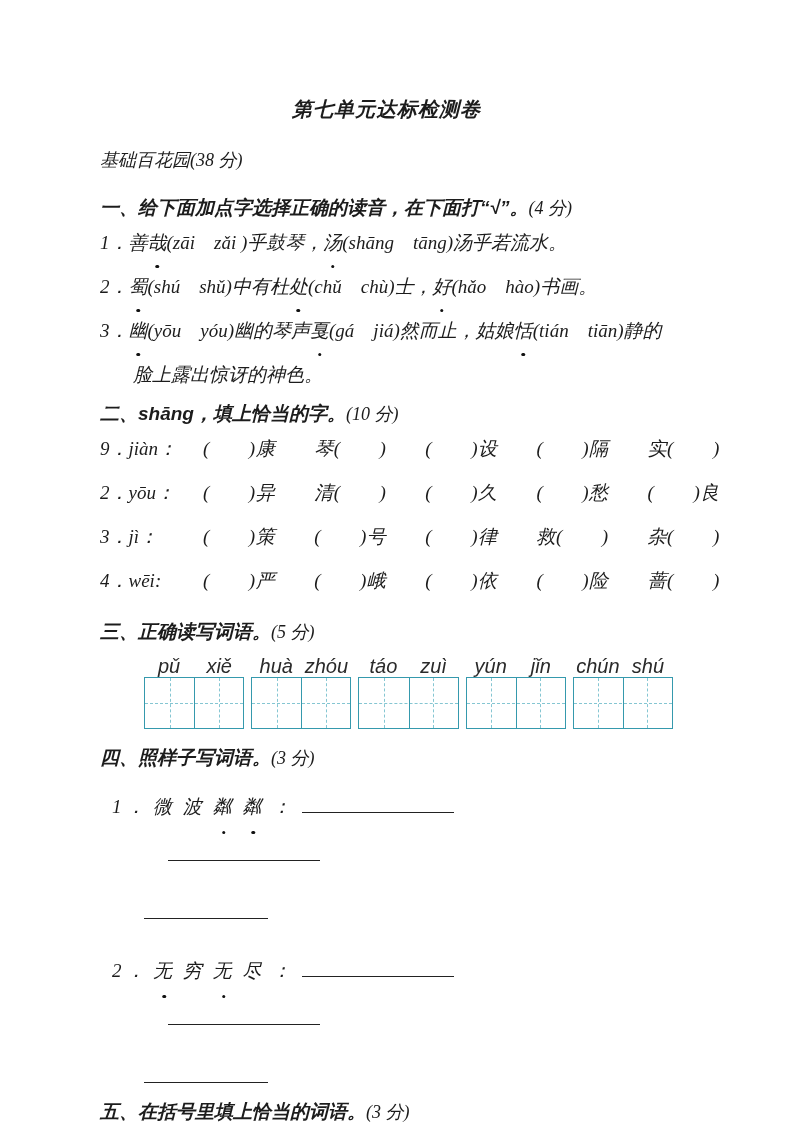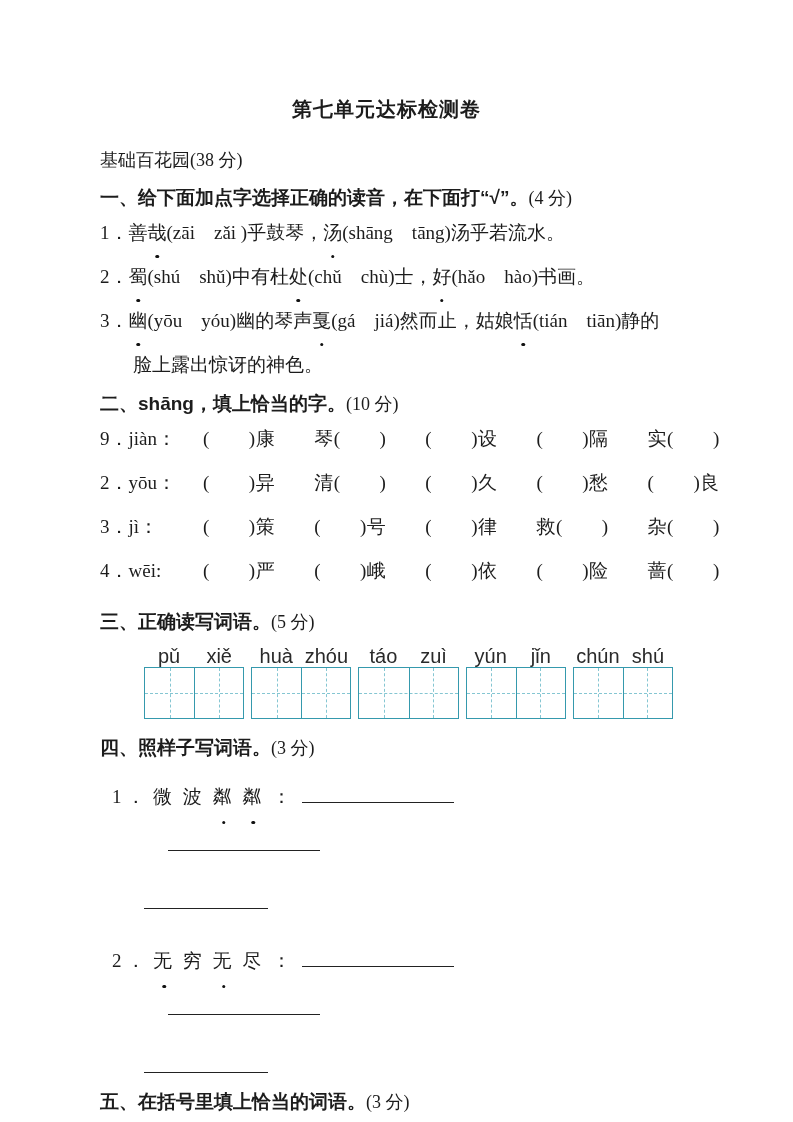--- a/index.html
+++ b/index.html
@@ -11,32 +11,33 @@
   .page{
     position:relative;
     width:771px;height:1122px;
     box-sizing:border-box;
     padding:96px 98px 0 100px;
     background:#ffffff;
     color:var(--ink);
     font-family:"Liberation Serif","DejaVu Serif",serif;
     font-size:19px;
     overflow:hidden;
+    font-style:italic;
   }
   .title{
     margin:0;text-align:center;
     font-family:"Liberation Sans","DejaVu Sans",sans-serif;
     font-weight:bold;font-size:20px;letter-spacing:1px;line-height:26px;
   }
   .subtitle{
     margin:25px 0 0;
     font-size:18px;line-height:26px;font-weight:normal;
   }
   .sec{margin:0;}
-  .sec-one{margin-top:12px;}
+  .sec-one{margin-top:22px;}
   .sec-two{margin-top:4px;}
   .sec-three{margin-top:16px;}
   .sec-four{margin-top:16px;}
   .sec-five{margin-top:0;}
   .sec-head{
     margin:0;
     font-family:"Liberation Sans","DejaVu Sans",sans-serif;
     font-weight:bold;font-size:19px;line-height:26px;
   }
   .sec-head .score{

